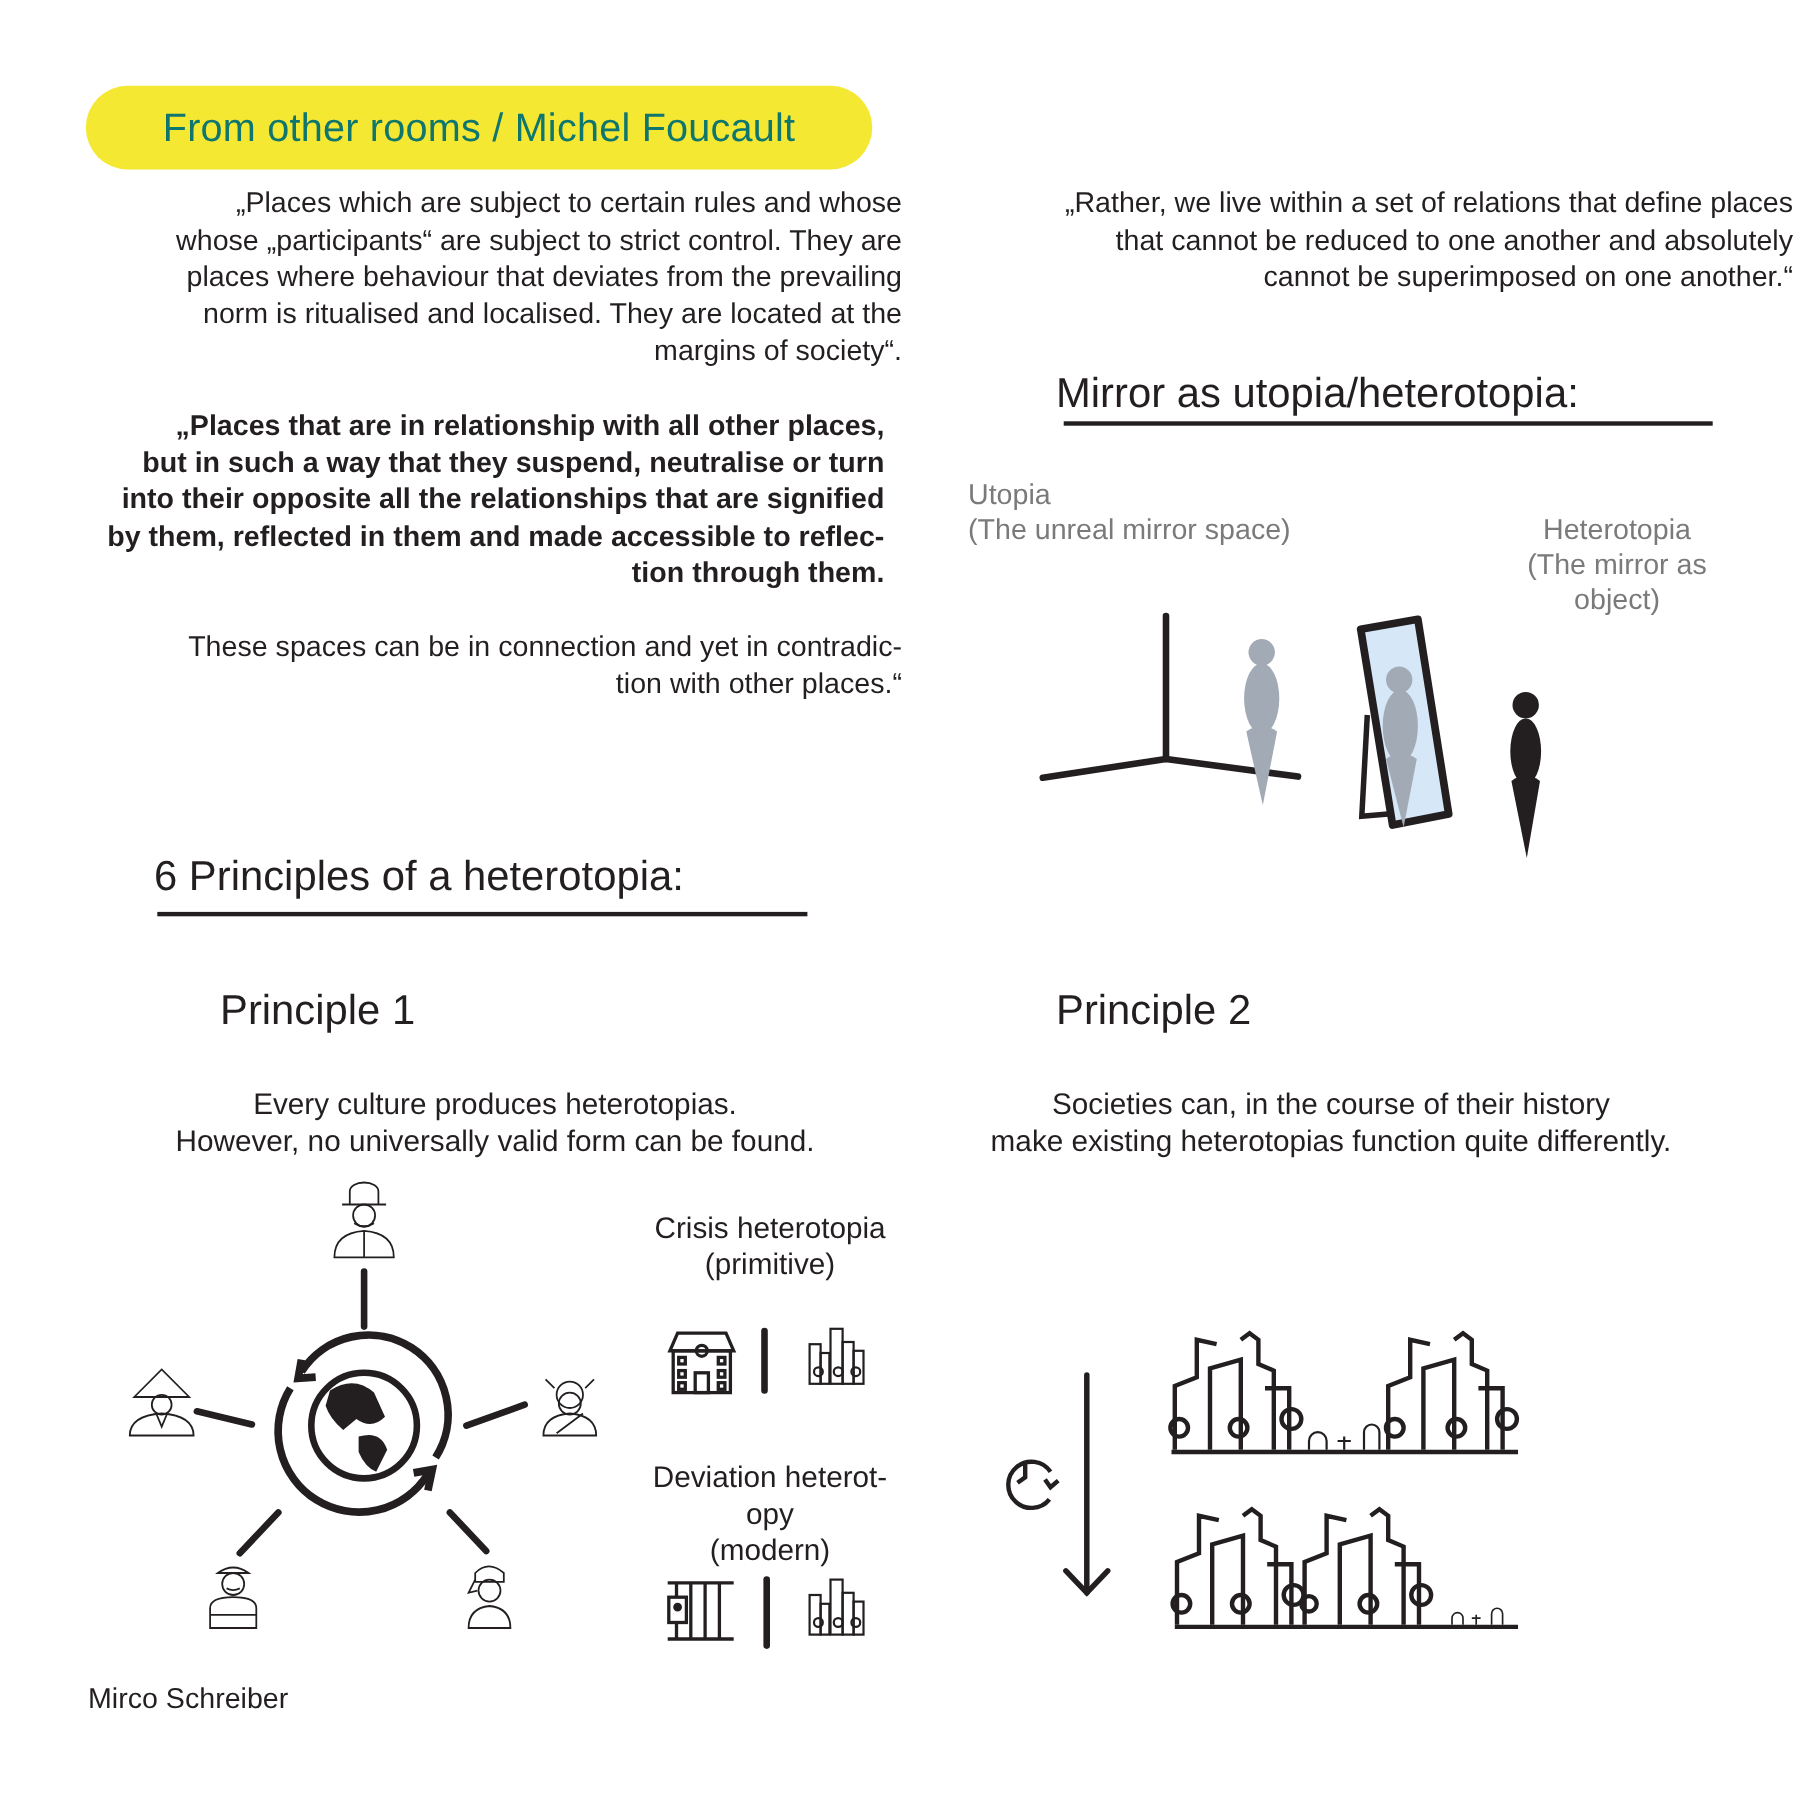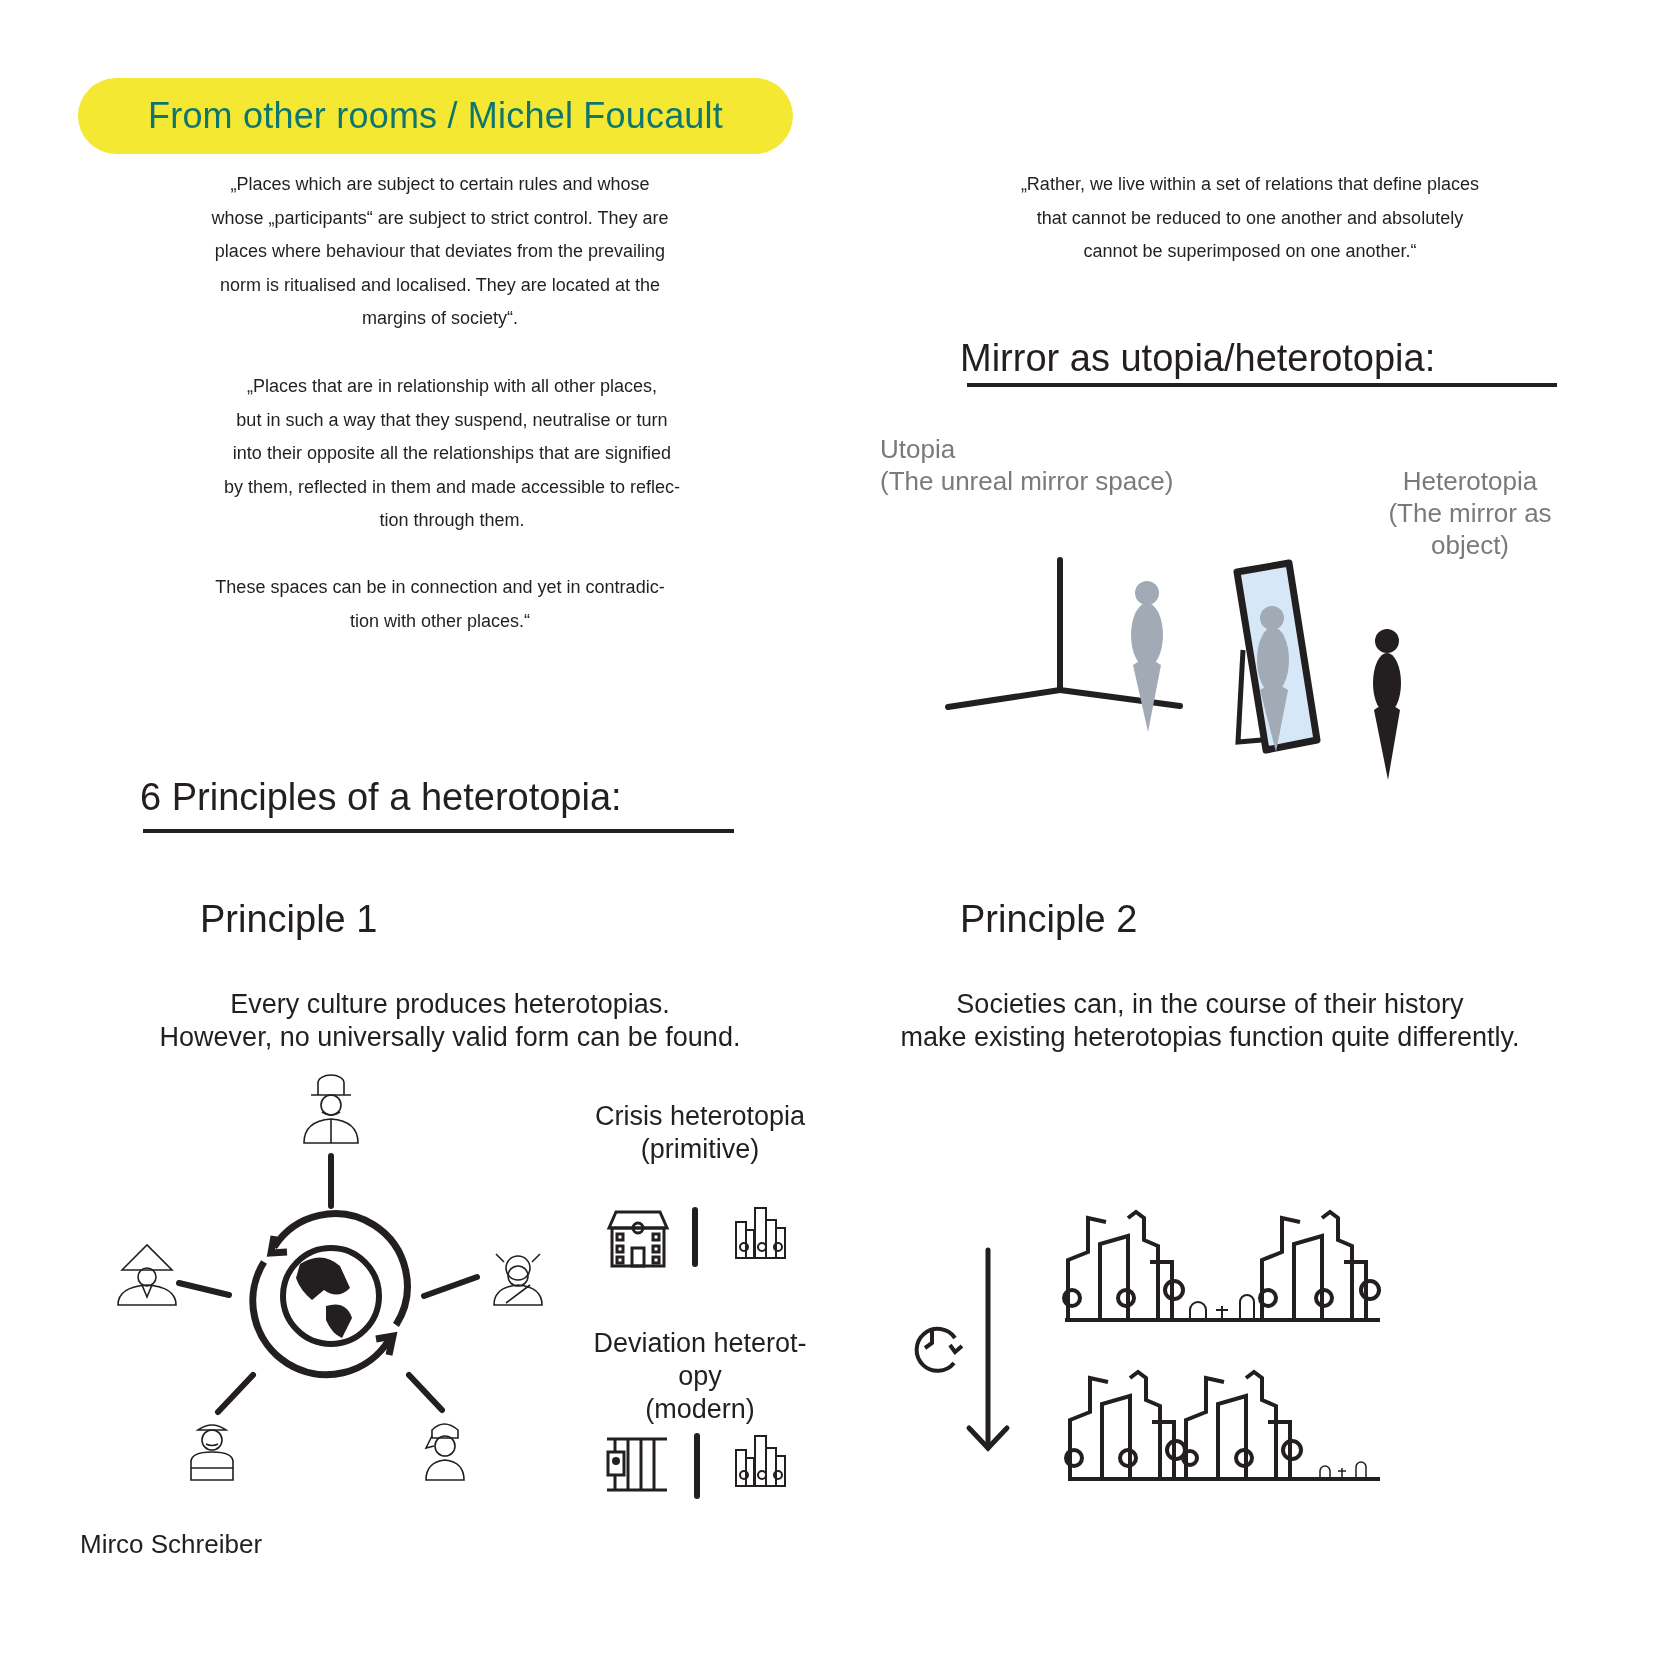--- a/index.html
+++ b/index.html
@@ -2,41 +2,41 @@
 <html><head>
 <meta charset="utf-8">
 <style>
   html, body { margin: 0; padding: 0; background: #ffffff; }
   body { width: 1654px; height: 1654px; position: relative; overflow: hidden;
          font-family: "Liberation Sans", sans-serif; color: #222222; }
   .abs { position: absolute; }
   .title-pill { left: 78px; top: 78px; width: 715px; height: 76px; border-radius: 38px;
                 background: #f4e832; display: flex; align-items: center; justify-content: center;
                 font-size: 36px; color: #0f766e; letter-spacing: 0.2px; }
-  .para { text-align: center; font-size: 18px; line-height: 33.5px; color: #231f20; white-space: pre-line; }
+  .para { text-align: right; font-size: 26px; line-height: 33.5px; color: #231f20; white-space: pre-line; }
   .heading { text-align: left; font-size: 38px; color: #231f20; }
   .rule { height: 4px; background: #231f20; }
   .grey-label { font-size: 26px; line-height: 32px; color: #7a7a7a; white-space: pre-line; }
   .sub { text-align: center; font-size: 27px; line-height: 33px; color: #231f20; white-space: pre-line; }
   .author { font-size: 26px; color: #231f20; }
   svg { position: absolute; overflow: visible; }
 </style>
 </head>
 <body>
 
 <div class="abs title-pill">
   <span>From other rooms / Michel Foucault</span>
 </div>
 
 <div class="abs para" style="left:60px; top:168px; width:760px;">„Places which are subject to certain rules and whose
 whose „participants“ are subject to strict control. They are
 places where behaviour that deviates from the prevailing
 norm is ritualised and localised. They are located at the
 margins of society“.</div>
-<div class="abs para" style="left:72px; top:370px; width:760px;">„Places that are in relationship with all other places,
+<div class="abs para" style="left:44px; top:370px; width:760px;font-weight:bold;">„Places that are in relationship with all other places,
 but in such a way that they suspend, neutralise or turn
 into their opposite all the relationships that are signified
 by them, reflected in them and made accessible to reflec-
 tion through them.</div>
 <div class="abs para" style="left:60px; top:571px; width:760px;">These spaces can be in connection and yet in contradic-
 tion with other places.“</div>
 
 <div class="abs para" style="left:870px; top:168px; width:760px;">„Rather, we live within a set of relations that define places
 that cannot be reduced to one another and absolutely
 cannot be superimposed on one another.“</div>

